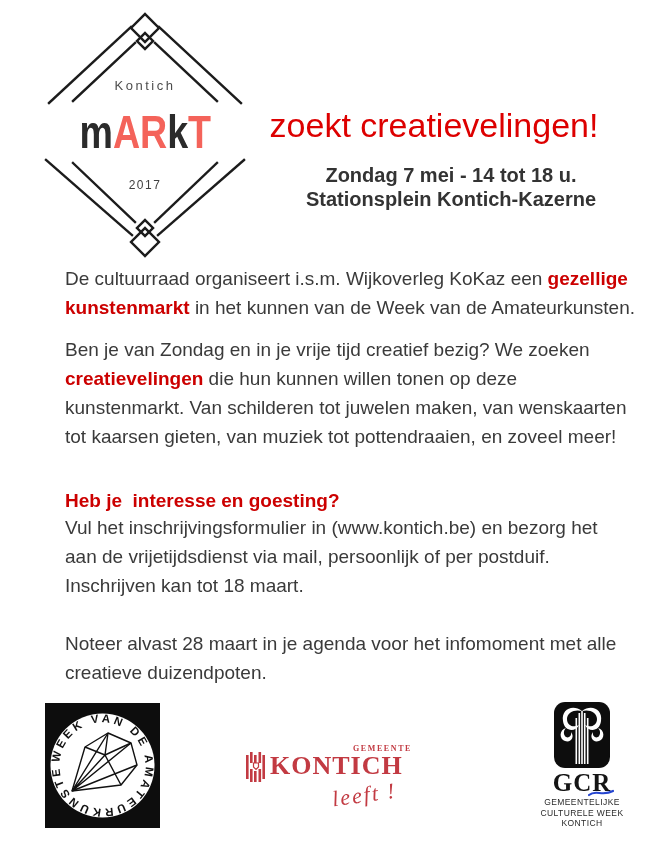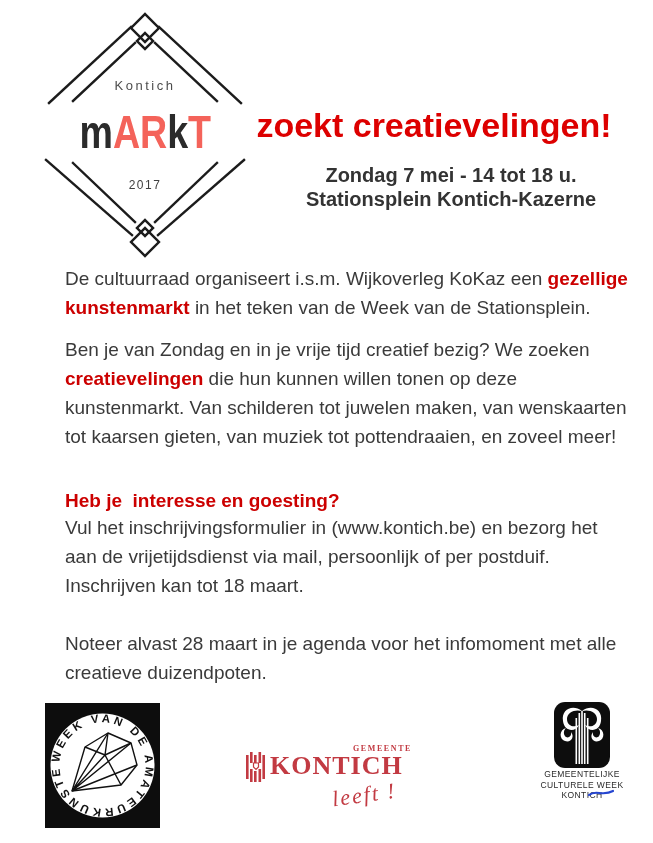--- a/index.html
+++ b/index.html
@@ -12,21 +12,21 @@
              font-size:13px;letter-spacing:2.5px;color:#4d4d4d;}
   .logo-markt{position:absolute;left:45px;top:110px;width:200px;text-align:center;
               font-size:47px;line-height:44px;font-weight:bold;color:#2b2b2b;}
   .logo-markt .squeeze{display:inline-block;transform:scaleX(0.8);transform-origin:center;}
   .logo-markt .salmon{color:#f4635a;}
   .logo-year{position:absolute;left:65px;top:178px;width:160px;text-align:center;
              font-size:12px;letter-spacing:1.5px;color:#3f3f3f;}
 
   
   .title{position:absolute;left:228px;top:105px;width:412px;text-align:center;
-         font-size:34px;line-height:40px;font-weight:bold;color:#dd0000;white-space:pre;}
+         font-size:34px;line-height:40px;font-weight:normal;color:#dd0000;white-space:pre;}
   .subtitle{position:absolute;left:245px;top:163px;width:412px;text-align:center;
             font-size:20px;line-height:24px;font-weight:bold;color:#333333;}
 
   
   .para{position:absolute;left:65px;font-size:19px;line-height:29px;color:#3a3a3a;
         white-space:pre;}
   .p1{top:264px;} .p2{top:335px;} .p3{top:486px;font-weight:bold;color:#cc0000;}
   .p4{top:513px;} .p5{top:629px;}
   .redbold{color:#cc0000;font-weight:bold;}
 
@@ -82,21 +82,21 @@
   <div class="logo-markt"><span class="squeeze"><span>m</span><span class="salmon">AR</span><span>k</span><span class="salmon">T</span></span></div>
   <div class="logo-year">2017</div>
 
   <h1 class="title" style="margin:0;">zoekt creatievelingen!</h1>
   <div class="subtitle">
     <div>Zondag 7 mei - 14 tot 18 u.</div>
     <div>Stationsplein Kontich-Kazerne</div>
   </div>
 
   <p class="para p1" style="margin:0;"><span>De cultuurraad organiseert i.s.m. Wijkoverleg KoKaz een </span><span class="redbold">gezellige
-kunstenmarkt</span><span> in het teken van de Week van de Stationsplein.</span></p>
+kunstenmarkt</span><span> in het kunnen van de Week van de Amateurkunsten.</span></p>
 
   <p class="para p2" style="margin:0;"><span>Ben je van Zondag en in je vrije tijd creatief bezig? We zoeken
 </span><span class="redbold">creatievelingen</span><span> die hun kunnen willen tonen op deze
 kunstenmarkt. Van schilderen tot juwelen maken, van wenskaarten
 tot kaarsen gieten, van muziek tot pottendraaien, en zoveel meer!</span></p>
 
   <p class="para p3" style="margin:0;">Heb je  interesse en goesting?</p>
 
   <p class="para p4" style="margin:0;">Vul het inschrijvingsformulier in (www.kontich.be) en bezorg het
 aan de vrijetijdsdienst via mail, persoonlijk of per postduif.
@@ -148,20 +148,21 @@
         <path d="M28,9 C37,2 49,7 47,19 C46,29 35,31 31,23 C36,26 43,24 43,17 C43,10 35,7 28,9 Z"></path>
         <path d="M12,26 C5,28 5,37 11,39 C17,41 21,35 17,30 C18,35 13,37 11,34 C9,31 10,28 12,26 Z"></path>
         <path d="M44,26 C51,28 51,37 45,39 C39,41 35,35 39,30 C38,35 43,37 45,34 C47,31 46,28 44,26 Z"></path>
         <rect x="21.5" y="16" width="1.6" height="46"></rect>
         <rect x="24.5" y="11" width="1.6" height="51"></rect>
         <rect x="27.2" y="9" width="1.6" height="53"></rect>
         <rect x="29.9" y="11" width="1.6" height="51"></rect>
         <rect x="32.9" y="16" width="1.6" height="46"></rect>
       </g>
     </svg>
+    <div class="gcr-acronym">GCR</div>
     <svg class="gcr-swoosh" width="26" height="10" viewBox="0 0 26 10">
       <path d="M1,7 C8,1 14,9 25,3" stroke="#2545d0" stroke-width="2.2" fill="none" stroke-linecap="round"></path>
     </svg>
     <div class="gcr-sub">
       <div>GEMEENTELIJKE</div>
       <div>CULTURELE WEEK</div>
       <div>KONTICH</div>
     </div>
   </div>
 

